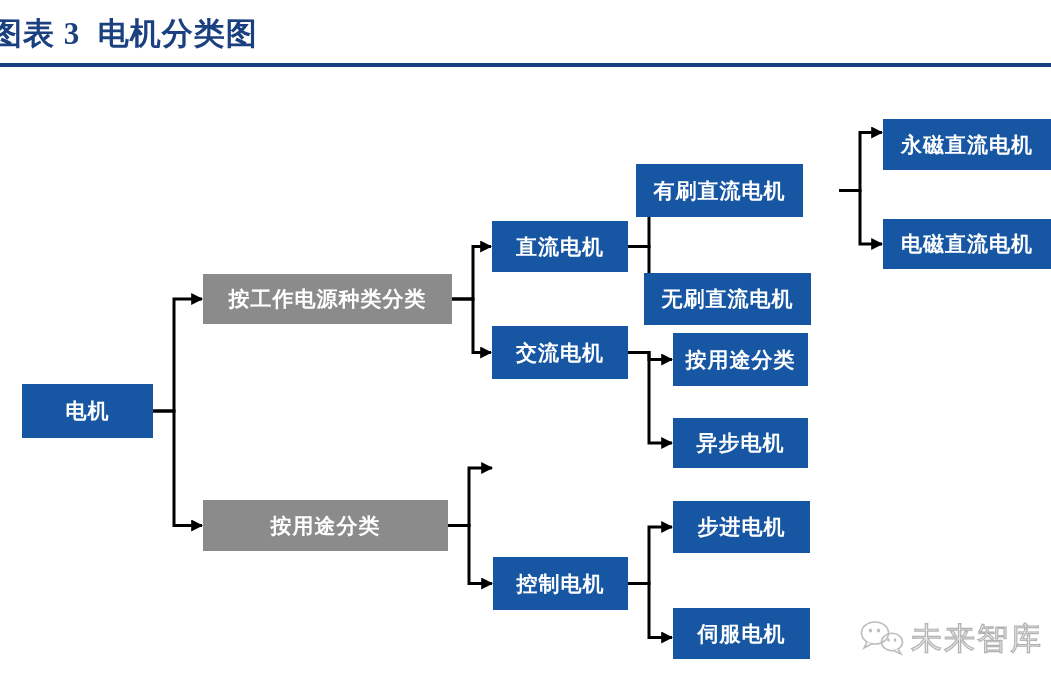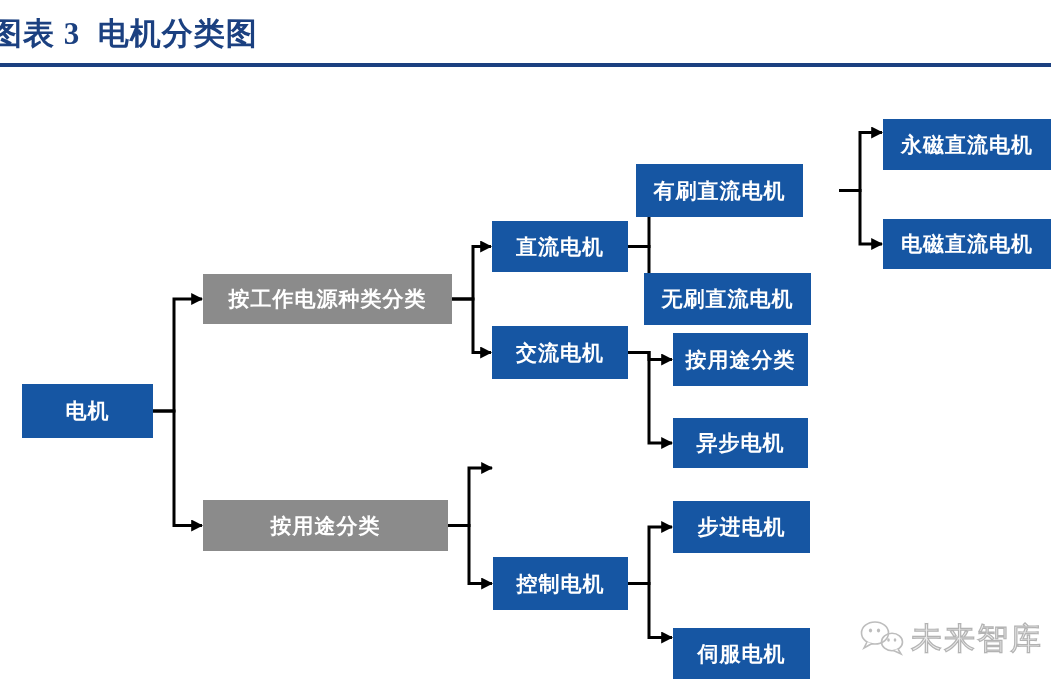--- a/index.html
+++ b/index.html
@@ -67,21 +67,21 @@
   <div class="node blue" style="left:492px; top:221px; width:136px; height:51px;">直流电机</div>
   <div class="node blue" style="left:492px; top:326px; width:136px; height:53px;">交流电机</div>
   <div class="node blue" style="left:636px; top:164px; width:167px; height:53px;">有刷直流电机</div>
   <div class="node blue" style="left:644px; top:273px; width:167px; height:52px;text-align:right;">无刷直流电机</div>
   <div class="node blue" style="left:883px; top:107px; width:168px; height:51px;margin-top:12px;">永磁直流电机</div>
   <div class="node blue" style="left:883px; top:219px; width:168px; height:50px;">电磁直流电机</div>
   <div class="node blue" style="left:673px; top:333px; width:135px; height:53px;">按用途分类</div>
   <div class="node blue" style="left:673px; top:418px; width:135px; height:50px;">异步电机</div>
   <div class="node blue" style="left:493px; top:557px; width:135px; height:53px;">控制电机</div>
   <div class="node blue" style="left:673px; top:501px; width:137px; height:52px;">步进电机</div>
-  <div class="node blue" style="left:673px; top:628px; width:137px; height:51px;text-align:right;">伺服电机</div>
+  <div class="node blue" style="left:673px; top:608px; width:137px; height:51px;text-align:right;">伺服电机</div>
 
   <div class="watermark">
     <svg class="wm-icon" width="48" height="42" viewBox="0 0 48 42" xmlns="http://www.w3.org/2000/svg" fill="none" stroke="#bdbdbd" stroke-width="1.6">
       <ellipse cx="17" cy="15" rx="13.5" ry="11"></ellipse>
       <path d="M9,24 L6,30 L14,25.5" fill="#ffffff"></path>
       <ellipse cx="12.5" cy="12.5" rx="1.6" ry="2.1" fill="#bdbdbd" stroke="none"></ellipse>
       <ellipse cx="20.5" cy="12.5" rx="1.6" ry="2.1" fill="#bdbdbd" stroke="none"></ellipse>
       <ellipse cx="34" cy="24" rx="10.5" ry="8.8"></ellipse>
       <path d="M40,31 L43,36 L35.5,32.5" fill="#ffffff"></path>
       <ellipse cx="30.5" cy="22" rx="1.3" ry="1.8" fill="#bdbdbd" stroke="none"></ellipse>

